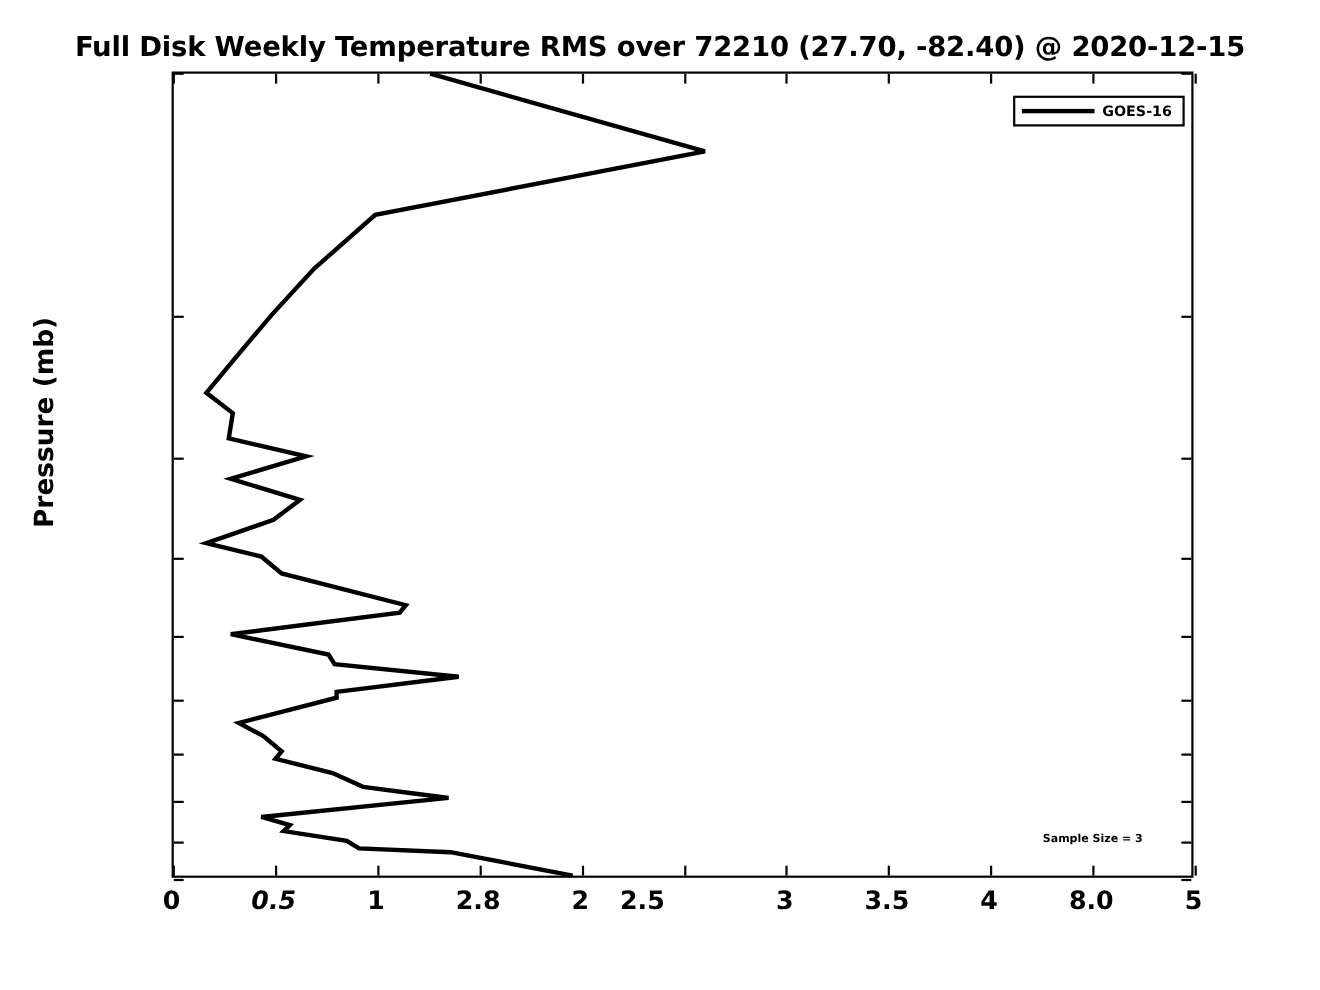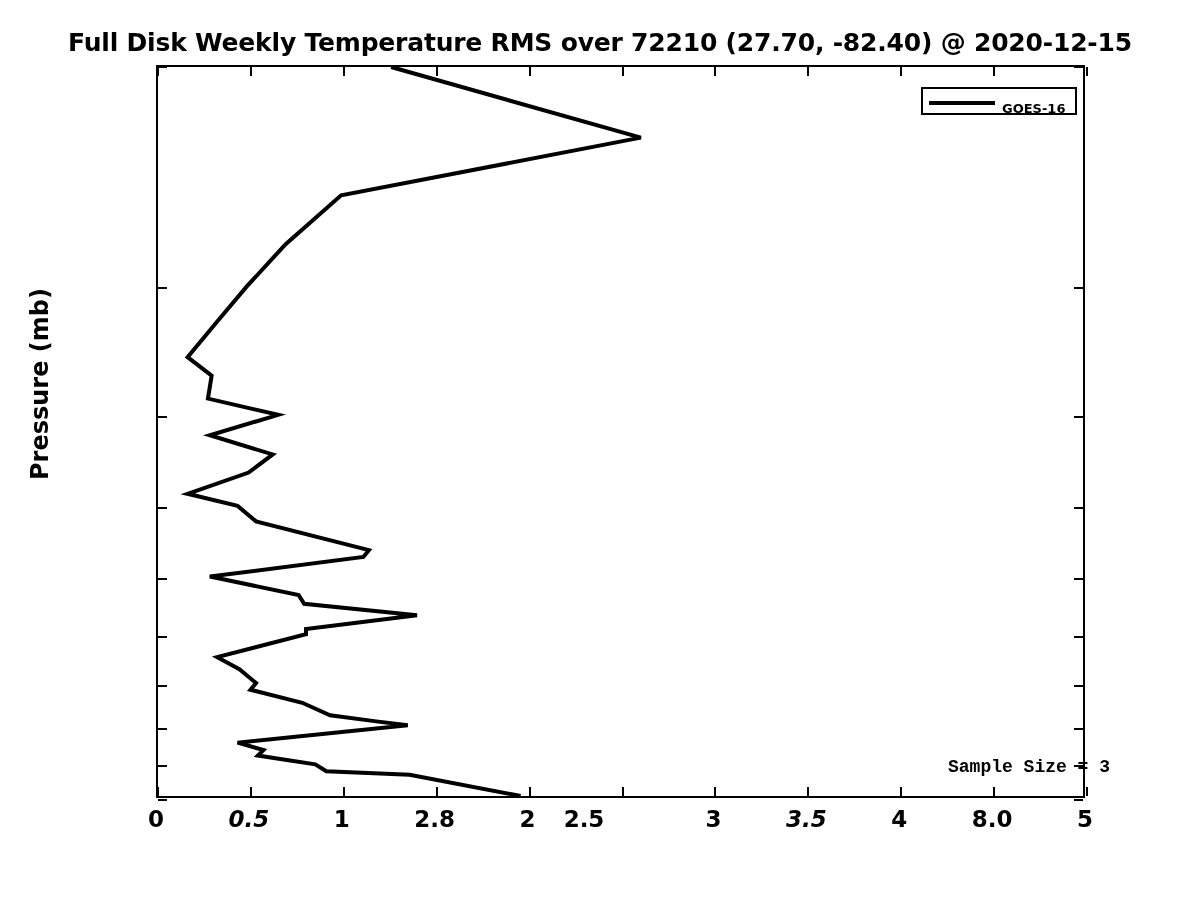--- a/index.html
+++ b/index.html
@@ -116,45 +116,44 @@
   #legend {
     position: absolute;
     left: 921px;
     top: 87px;
     width: 156px;
     height: 27px;
     border: 2px solid #000000;
     background: #ffffff;
     box-sizing: border-box;
     display: flex;
-    align-items: flex-start;
+    align-items: center;
     padding: 12px 6px;
   }
   #legend-swatch {
     width: 66px;
     height: 4px;
     background: #000000;
     margin-right: 7px;
     flex: none;
   }
   #legend-label {
     font-size: 13px;
     font-weight: bold;
     color: #000000;
     white-space: nowrap;
   }
   #sample-size {
     position: absolute;
     left: 948px;
     top: 757px;
-    font-size: 18px;
-    font-weight: bold;
-    color: #000000;
-    white-space: nowrap;
-    font-family: Liberation Mono, monospace;
+    font-size: 10px;
+    font-weight: bold;
+    color: #000000;
+    white-space: nowrap;
   }
 </style>
 </head>
 <body>
 
 <div id="figure">
 
   <div id="chart-title">Full Disk Weekly Temperature RMS over 72210 (27.70, -82.40) @ 2020-12-15</div>
 
   <div id="plot-area">
@@ -209,21 +208,21 @@
 
   <div class="ylabels" id="ylabels"></div>
   <div id="xlabels">
       <div class="xtick-label" style="left: 156px;">0</div>
       <div class="xtick-label" style="left: 248.9px; font-style: italic;">0.5</div>
       <div class="xtick-label" style="left: 341.8px;">1</div>
       <div class="xtick-label" style="left: 434.7px;">2.8</div>
       <div class="xtick-label" style="left: 527.6px;">2</div>
       <div class="xtick-label" style="left: 584px;">2.5</div>
       <div class="xtick-label" style="left: 713.4px;">3</div>
-      <div class="xtick-label" style="left: 806.3px; font-style: italic;">3.5</div>
+      <div class="xtick-label" style="left: 806.3px;">3.5</div>
       <div class="xtick-label" style="left: 899.2px;">4</div>
       <div class="xtick-label" style="left: 992.1px;">8.0</div>
       <div class="xtick-label" style="left: 1085px;">5</div>
     </div>
 
   <div id="yaxis-label">Pressure (mb)</div>
 
   <div id="legend">
     <div id="legend-swatch" style="background: rgb(0, 0, 0);"></div>
     <div id="legend-label">GOES-16</div>

